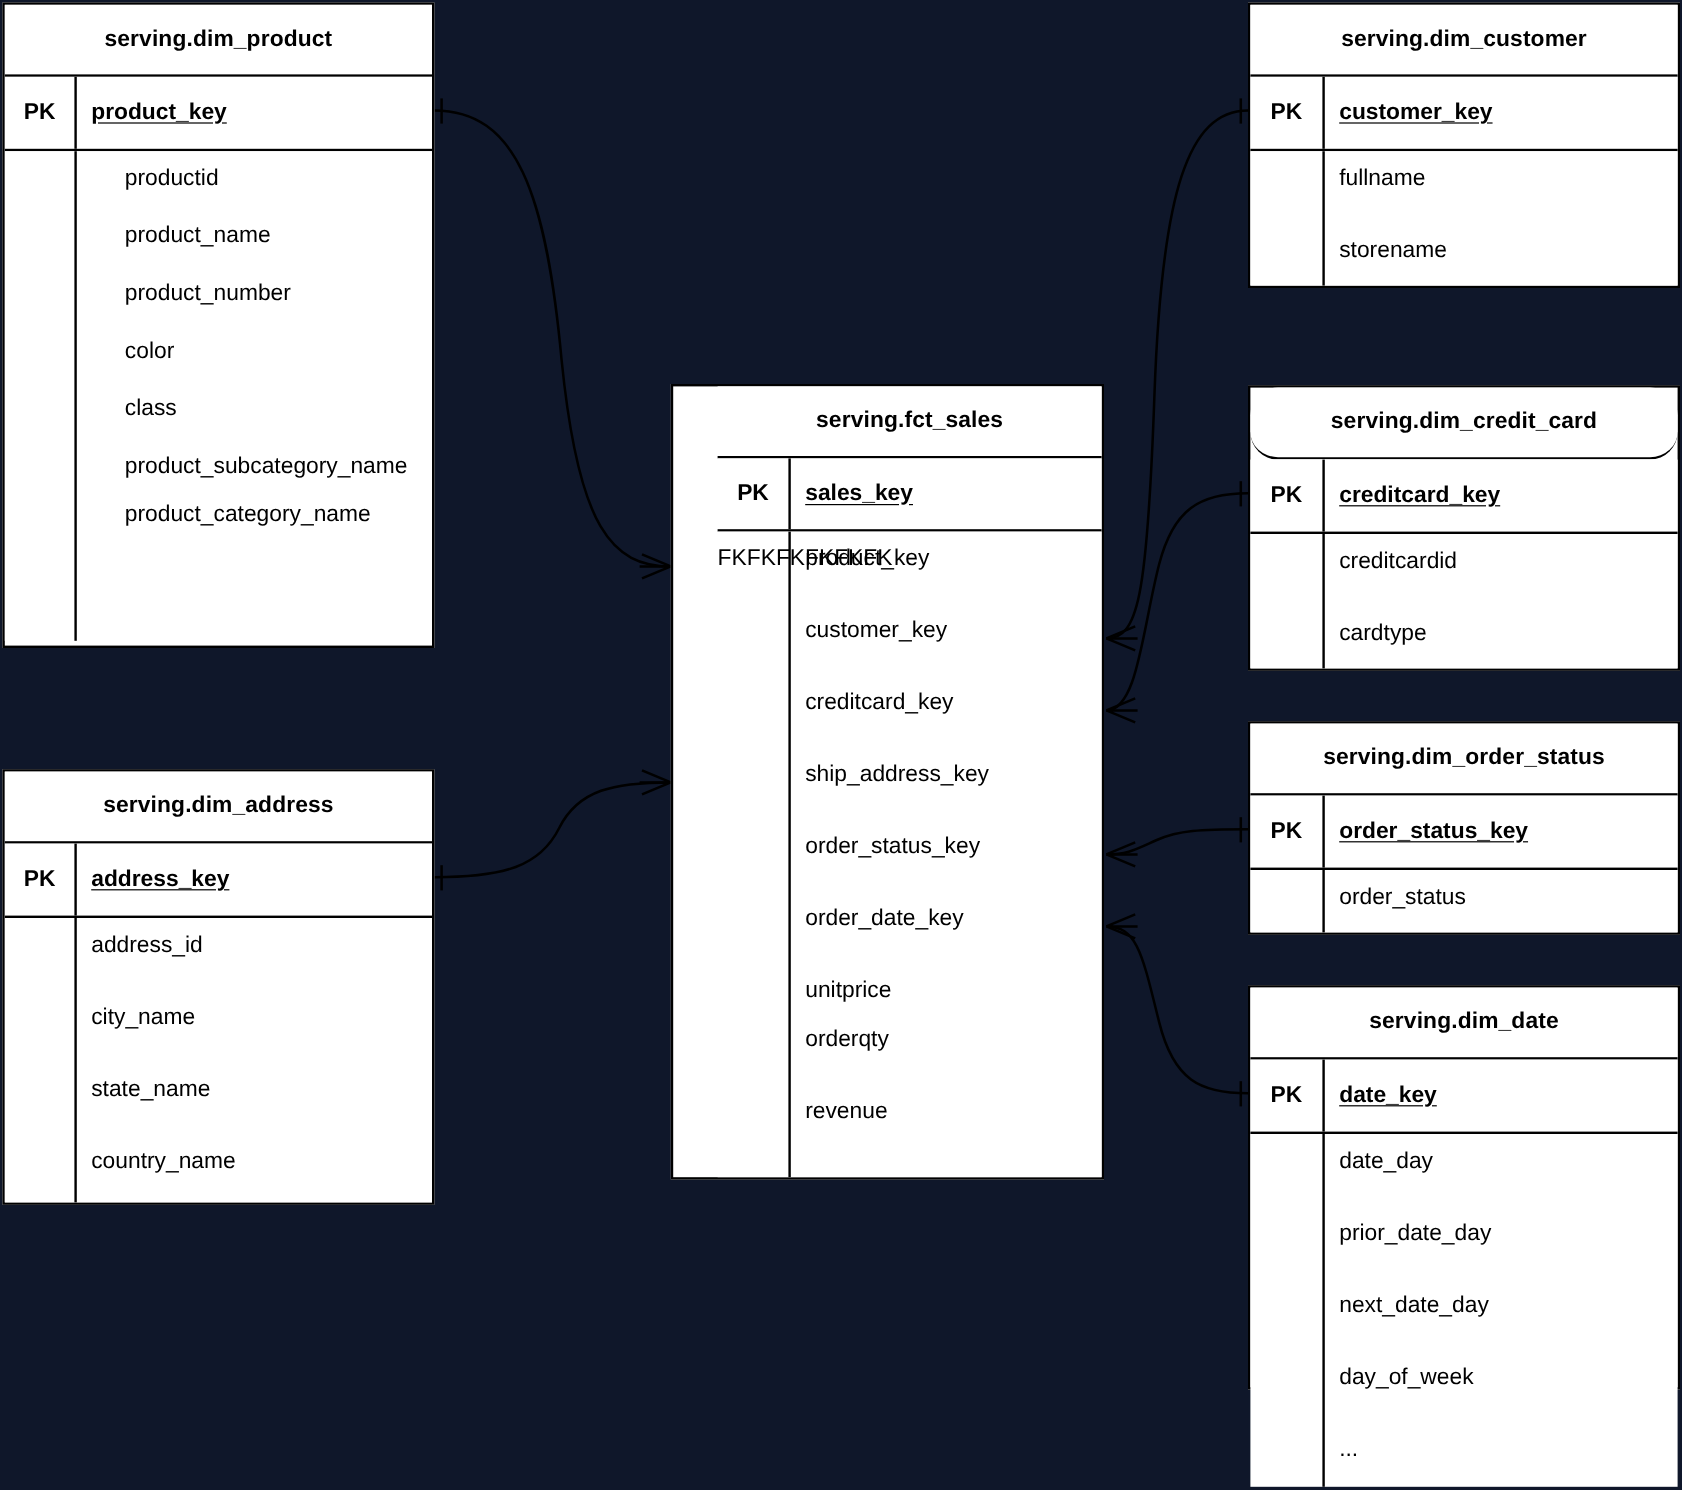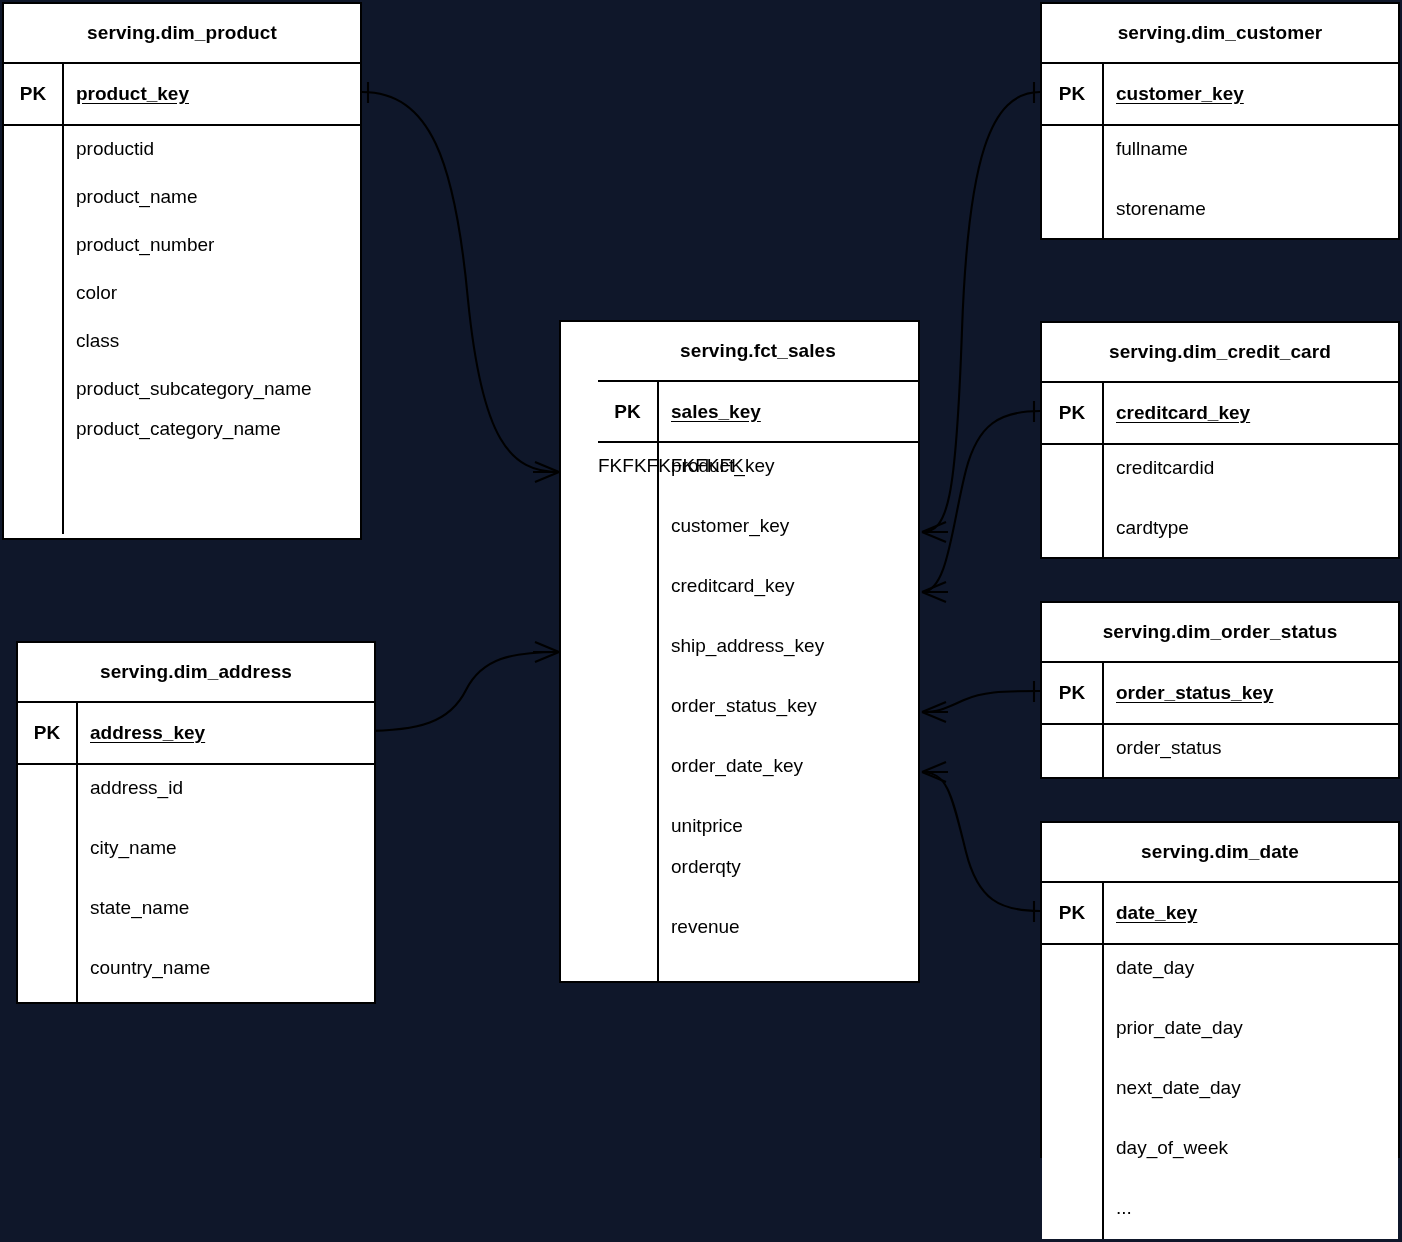--- a/index.html
+++ b/index.html
@@ -91,35 +91,35 @@
       <path d="M922,772 L946,762 M922,772 L946,782 M922,772 L948,772"></path>
     </g>
   </svg>
 
   <div class="entity" style="left:2px;top:2px;width:360px;height:538px;">
     <div class="ent-title" style="height:60px;">serving.dim_product</div>
     <div class="ent-pkrow" style="height:62px;">
       <div class="pkcol" style="width:60px;">PK</div>
       <div class="pkname">product_key</div>
     </div>
-    <div class="ent-body" style="height:408px;">
+    <div class="ent-body" style="height:408px;gap:28px;">
       <div class="blankcol" style="width:60px;"></div>
       <div class="attrcol">
         <div class="attr">productid</div>
         <div class="attr">product_name</div>
         <div class="attr">product_number</div>
         <div class="attr">color</div>
         <div class="attr">class</div>
         <div class="attr" style="margin-bottom:18px;max-width:258px;">product_subcategory_name</div>
         <div class="attr">product_category_name</div>
       </div>
     </div>
   </div>
 
-  <div class="entity" style="left:16px;top:641px;width:360px;height:363px;">
+  <div class="entity" style="left:2px;top:641px;width:360px;height:363px;">
     <div class="ent-title" style="height:60px;">serving.dim_address</div>
     <div class="ent-pkrow" style="height:62px;">
       <div class="pkcol" style="width:60px;">PK</div>
       <div class="pkname">address_key</div>
     </div>
     <div class="ent-body" style="height:237px;">
       <div class="blankcol" style="width:60px;"></div>
       <div class="attrcol">
         <div class="attr" style="margin-bottom:38px;">address_id</div>
         <div class="attr" style="margin-bottom:38px;">city_name</div>
@@ -167,21 +167,21 @@
     <div class="ent-body" style="height:112px;">
       <div class="blankcol" style="width:62px;"></div>
       <div class="attrcol">
         <div class="attr" style="margin-bottom:38px;">fullname</div>
         <div class="attr">storename</div>
       </div>
     </div>
   </div>
 
   <div class="entity" style="left:1040px;top:321px;width:360px;height:238px;">
-    <div class="ent-title" style="height:60px;">serving.dim_credit_card</div>
+    <div class="ent-title" style="height:60px;border-radius:23px;">serving.dim_credit_card</div>
     <div class="ent-pkrow" style="height:62px;">
       <div class="pkcol" style="width:62px;">PK</div>
       <div class="pkname">creditcard_key</div>
     </div>
     <div class="ent-body" style="height:112px;">
       <div class="blankcol" style="width:62px;"></div>
       <div class="attrcol">
         <div class="attr" style="margin-bottom:38px;">creditcardid</div>
         <div class="attr">cardtype</div>
       </div>

